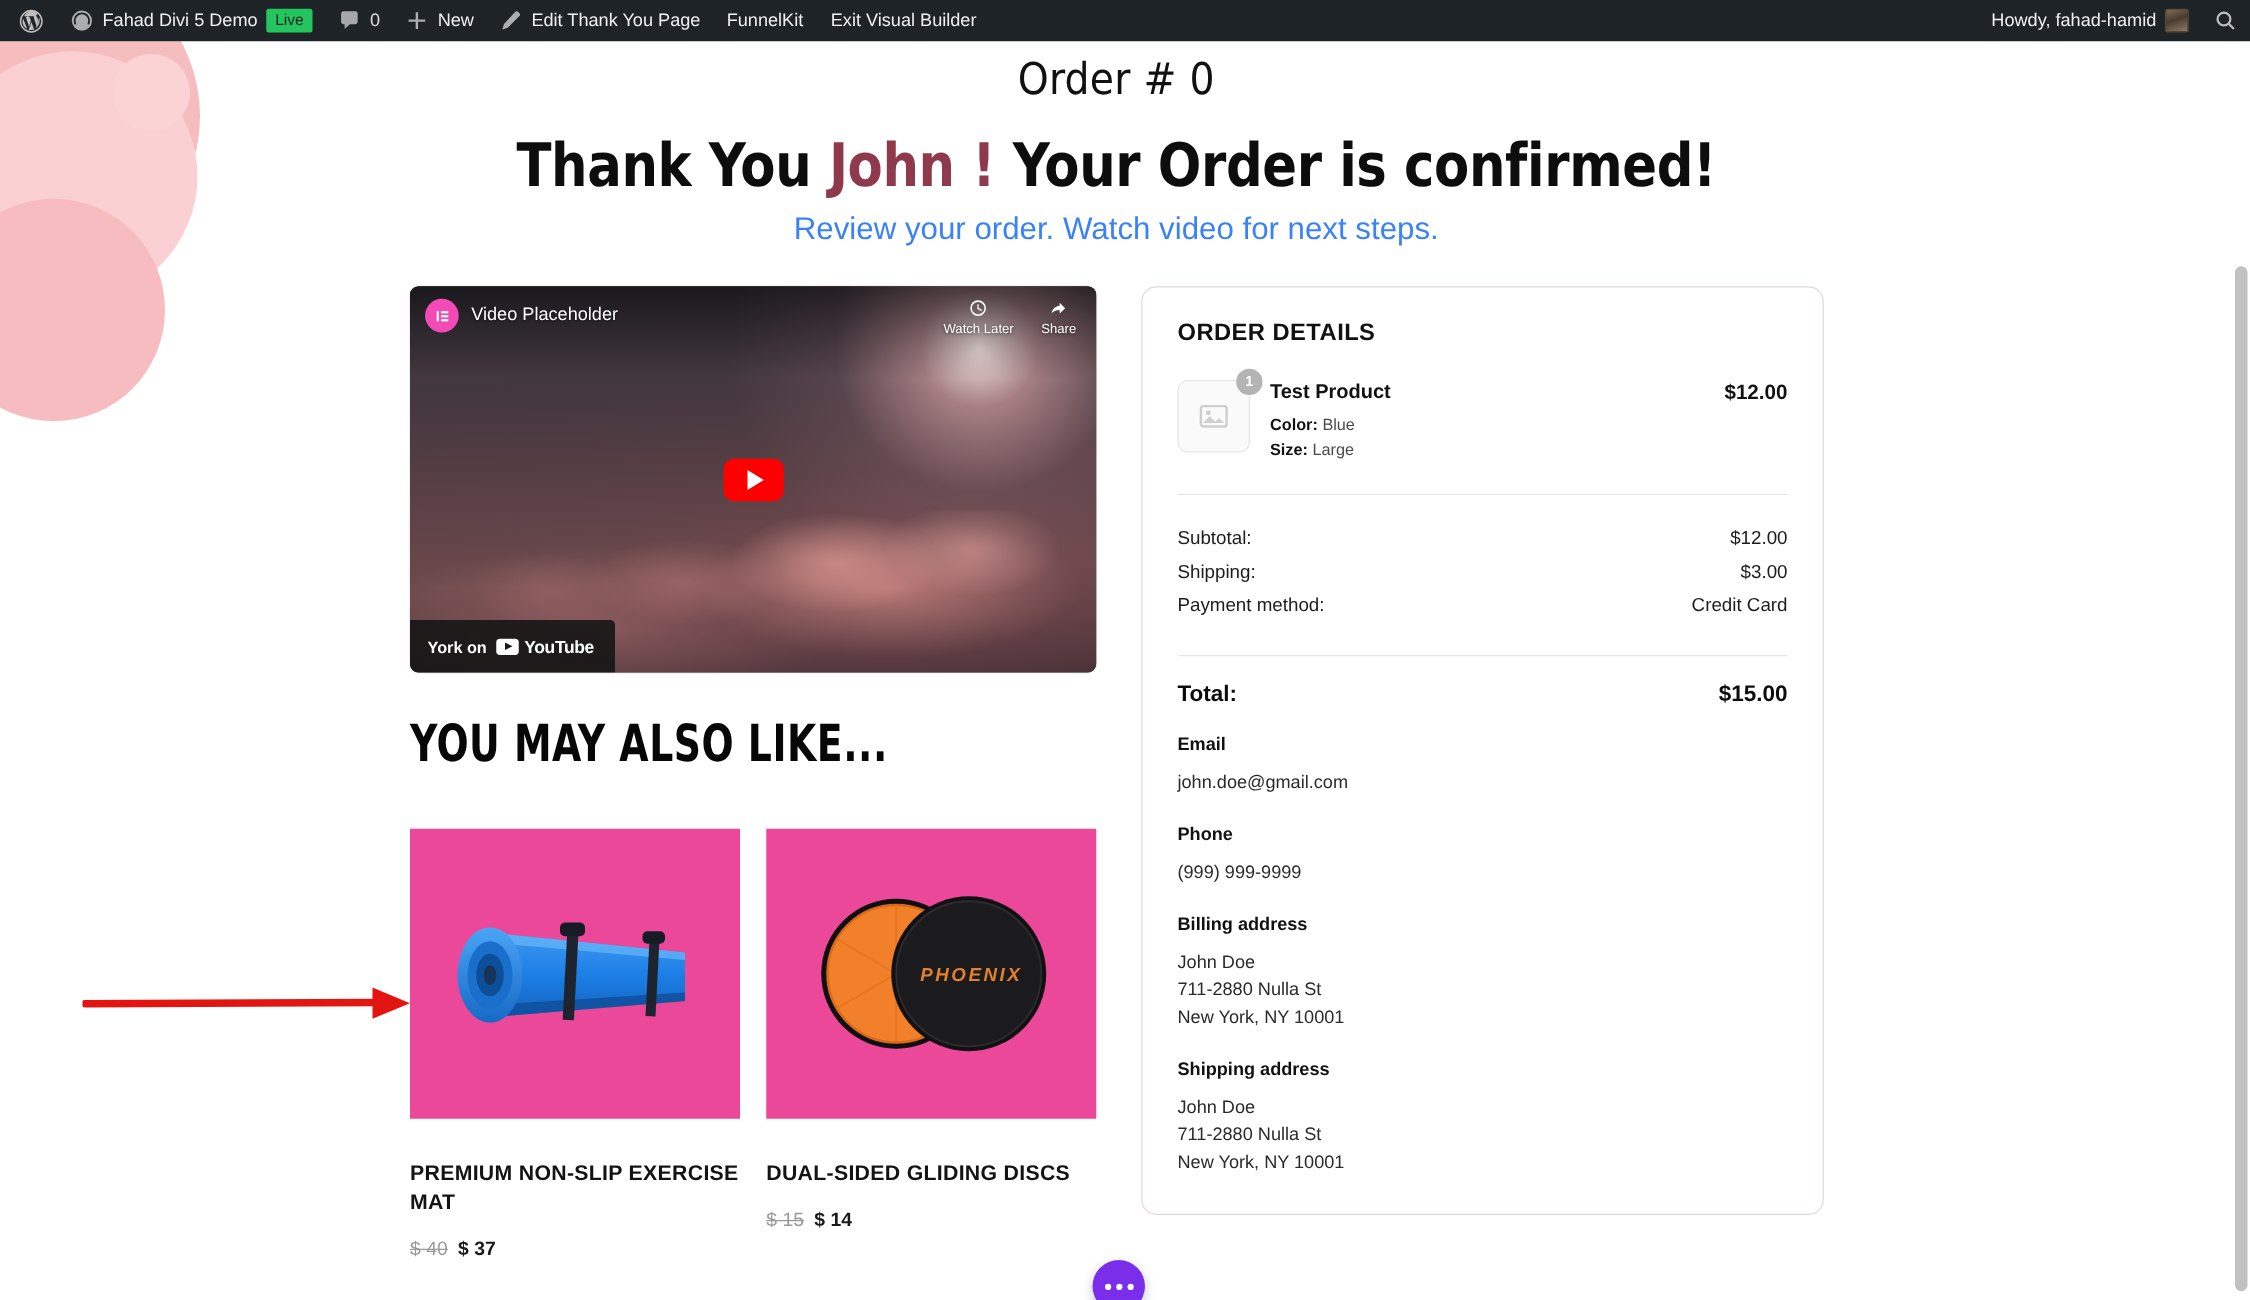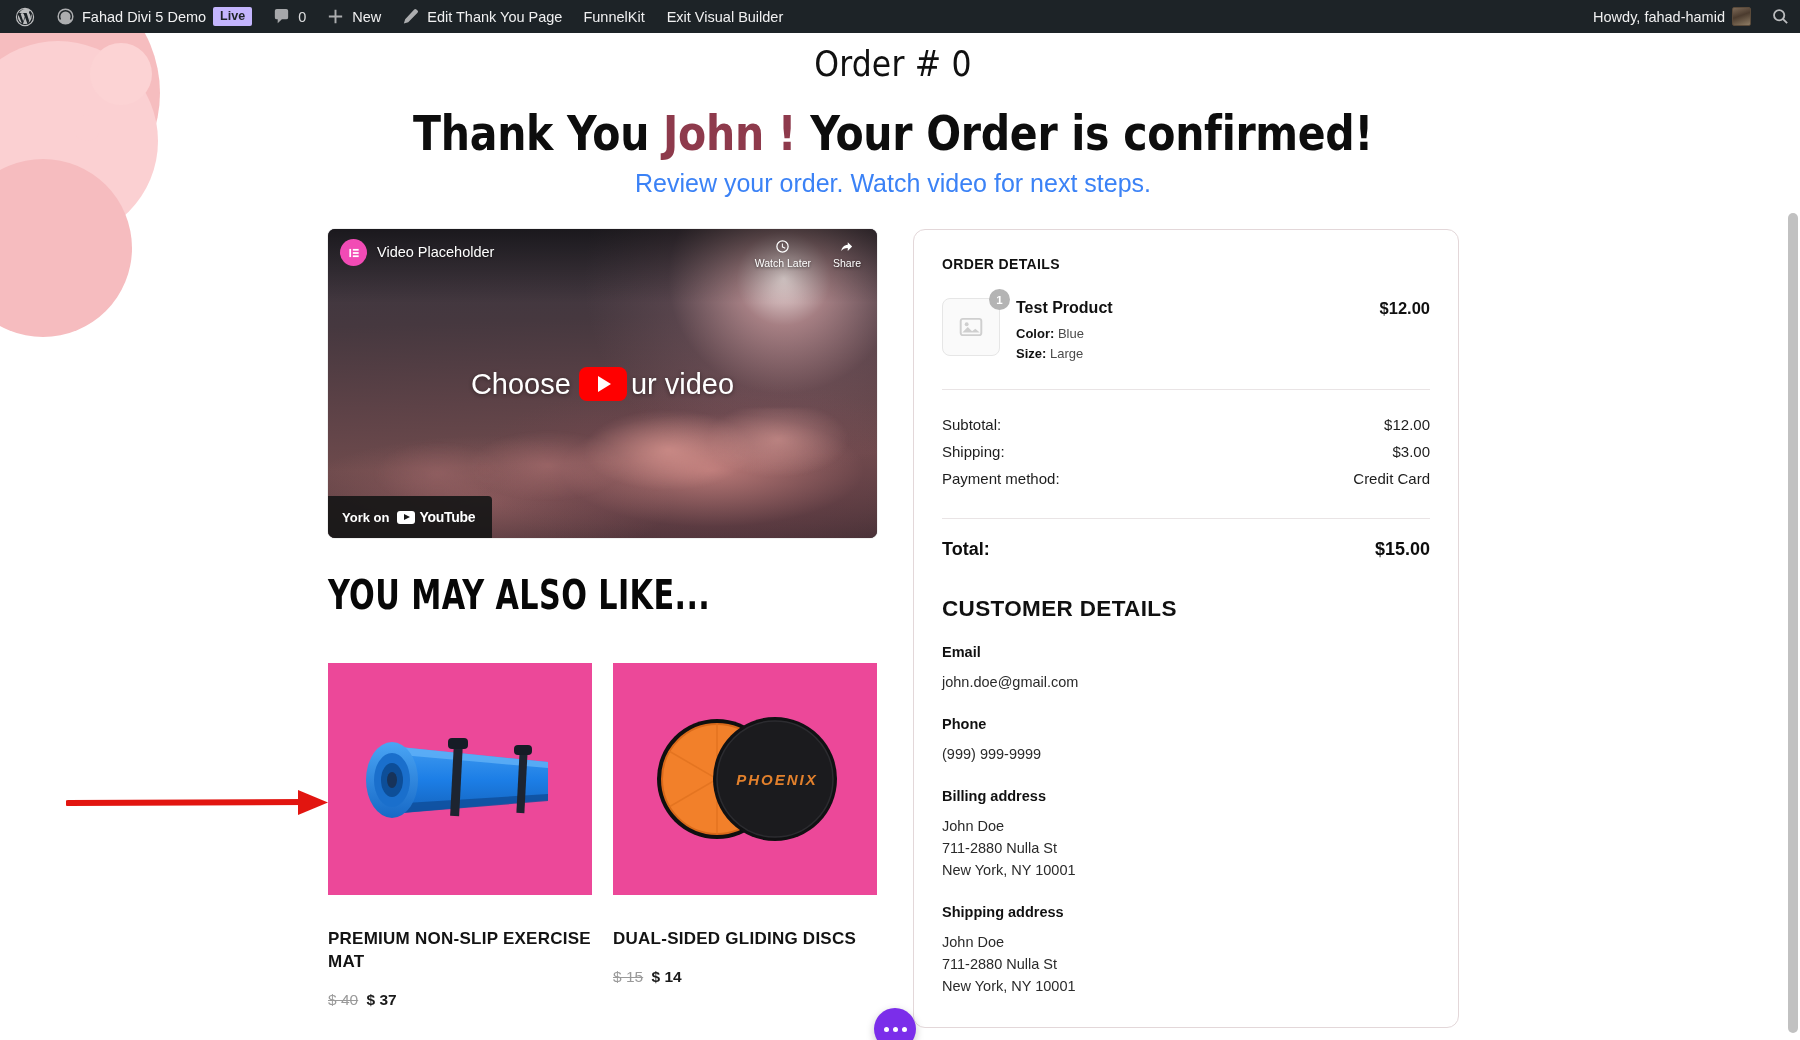--- a/index.html
+++ b/index.html
@@ -24,22 +24,22 @@
     display: flex; align-items: center; gap: 7px;
     height: 33px; padding: 0 10px;
     color: #f0f0f1; white-space: nowrap;
     cursor: pointer;
   }
   .ab-left { display: flex; align-items: center; padding-left: 4px; }
   .ab-right { margin-left: auto; display: flex; align-items: center; padding-right: 0; }
   .wp-logo { width: 22px; height: 22px; display: block; opacity: .86; }
   .dash-ico { width: 19px; height: 19px; display:block; opacity: .8; }
   .live-badge {
-    background: #c4b5fd; color: #1d2327;
-    font-size: 12.5px; font-weight: 700;
+    background: #22c55e; color: #1d2327;
+    font-size: 12.5px; font-weight: 400;
     padding: 1px 7px 2px; border-radius: 2px;
     line-height: 1.35;
   }
   .cmt-count { opacity: .9; }
   .avatar-sq {
     width: 19px; height: 19px; border-radius: 2px;
     background: linear-gradient(160deg,#7d6a58 0%,#4b3b2e 45%,#8e7c64 100%);
     border: 1px solid #5a4a3a; display:block;
   }
   .ab-plain { padding: 0 11px; }
@@ -198,21 +198,21 @@
   .price-old { color: #9a9a9a; text-decoration: line-through; font-weight: 400; }
   .price-new { color: #1a1a1a; font-weight: 700; margin-left: 4px; }
 
   
   .order-card {
     border: 1px solid #e3d7d9; border-radius: 12px;
     padding: 26px 28px 30px;
     background: #fff;
   }
   .card-h {
-    font-size: 14px; font-weight: 700; color: #111;
+    font-size: 19px; font-weight: 700; color: #111;
     letter-spacing: .35px;
   }
   .line-row {
     display: flex; align-items: flex-start; gap: 16px;
     margin-top: 26px;
   }
   .thumb-wrap { position: relative; flex: 0 0 58px; }
   .thumb {
     width: 58px; height: 58px; border-radius: 8px;
     border: 1px solid #e6e6e6; background: #fafafa;
@@ -381,25 +381,20 @@
             </div>
             <div class="vid-act">
               <svg viewBox="0 0 24 24">
                 <path d="M14 5v4C7.5 9.6 4.4 14.3 3.5 19c2.4-3.2 5.6-4.7 10.5-4.7V19l7-7-7-7z"></path>
               </svg>
               <span>Share</span>
             </div>
           </div>
         </div>
 
-        <div class="vid-center">
-          <span>Choose</span>
-          <span style="display:inline-block;width:60px"></span>
-          <span>ur video</span>
-        </div>
 
         <div class="play-btn">
           <span class="tri"></span>
         </div>
 
         <div class="watch-on">
           <span>York on</span>
           <span class="yt-badge">
             <span class="yt-play">
                 <span class="t"></span>
@@ -523,21 +518,20 @@
           </div>
         </div>
 
         <div class="hr"></div>
 
         <div class="grand">
           <span>Total:</span>
           <span>$15.00</span>
         </div>
 
-        <div class="cust-h">CUSTOMER DETAILS</div>
 
         <div class="cust-grid">
           <div>
             <div class="f-label">Email</div>
             <div class="f-val">john.doe@gmail.com</div>
           </div>
           <div>
             <div class="f-label">Phone</div>
             <div class="f-val">(999) 999-9999</div>
           </div>

